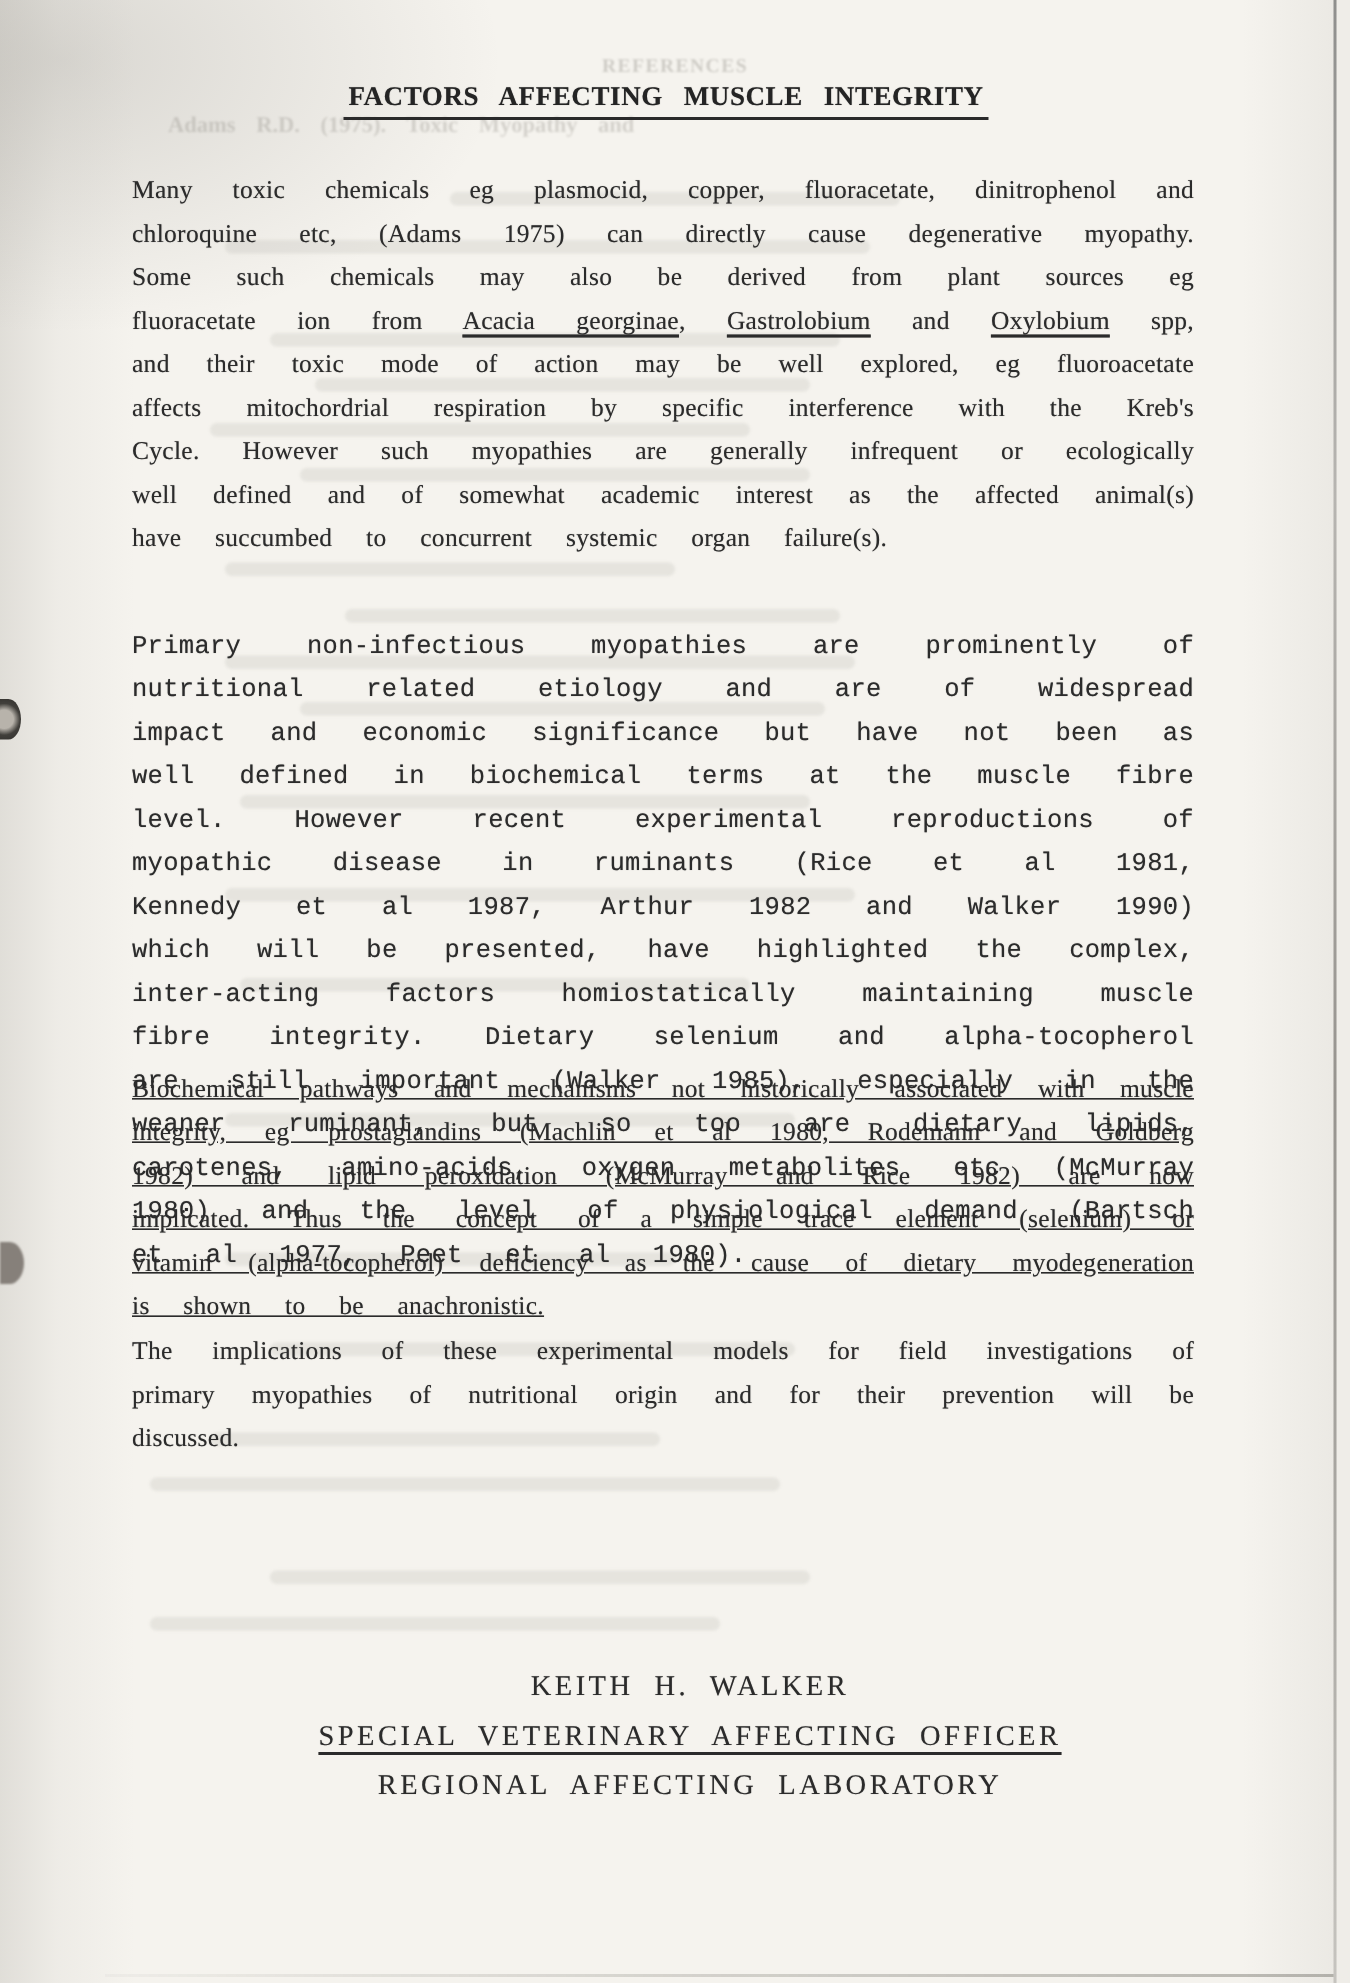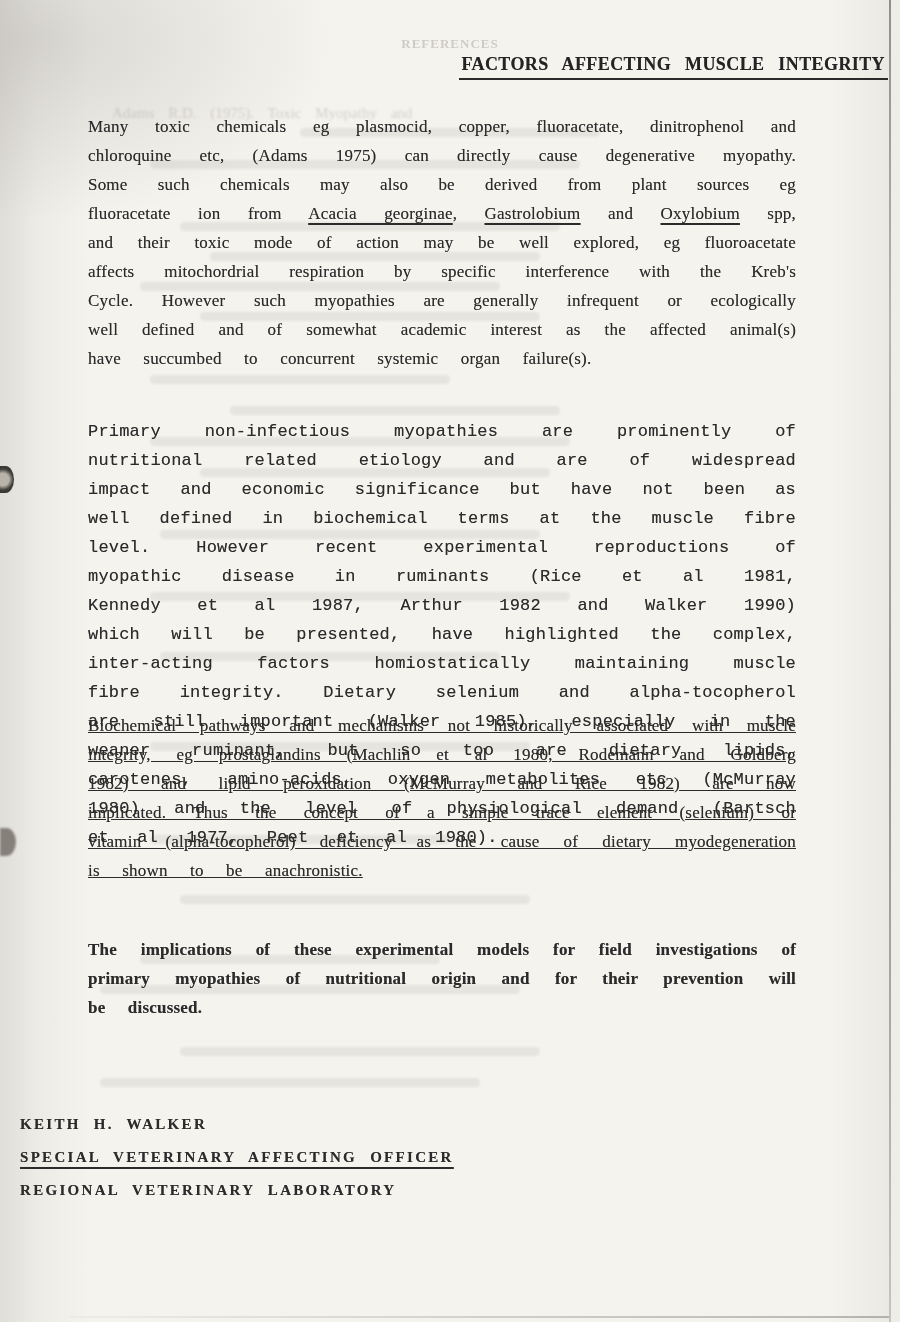--- a/index.html
+++ b/index.html
@@ -46,57 +46,57 @@
     filter:blur(0.8px);
   }
   
   .ghost{position:absolute;color:#76726a;pointer-events:none;}
   .ghost-heading{
     top:36px;left:0;right:0;text-align:center;
     font-weight:bold;font-size:13px;letter-spacing:1px;word-spacing:4px;
     opacity:0.30;filter:blur(0.7px);
   }
   .ghost-line{
-    top:105px;left:112px;
+    top:76px;left:112px;
     font-size:15px;word-spacing:10px;
-    opacity:0.26;filter:blur(0.8px);
+    opacity:0.26;filter:blur(0.8px);font-weight:bold;
   }
   .smudge{
     position:absolute;height:9px;border-radius:5px;
     background:rgba(100,97,88,0.10);filter:blur(1.2px);
   }
   
   .content{position:absolute;inset:0;z-index:2;}
   .title-wrap{
-    position:absolute;top:54px;left:0;right:12px;text-align:right;
+    position:absolute;top:54px;left:0;right:12px;text-align:center;
   }
   .title{
     display:inline-block;
     font-size:18px;font-weight:bold;color:#242424;
     letter-spacing:0.4px;word-spacing:9px;
     padding:0 3px 3px 3px;
     border-bottom:2px solid #2a2a2a;
     text-shadow:0 0 0.6px rgba(36,36,36,0.5);
   }
   .para{
     position:absolute;left:88px;width:708px;margin:0;
     font-size:17px;line-height:29px;color:#2b2b2b;
     text-align:justify;text-align-last:left;
     word-spacing:18px;letter-spacing:0.2px;
     text-shadow:0 0 0.6px rgba(43,43,43,0.5);
   }
   .para.p1{top:112px;}
   .para.p2{top:417px;font-family:Liberation Mono, monospace;}
   .para.p3{top:711px;text-decoration:underline;}
-  .para.p4{top:935px;font-weight:bold;}
+  .para.p4{top:886px;}
   .u{text-decoration:underline;text-decoration-thickness:1.5px;text-underline-offset:3.5px;}
   .signature{
     position:absolute;top:1108px;left:20px;right:0;
-    text-align:left;color:#2b2b2b;
-    font-size:15px;font-weight:bold;line-height:33px;
+    text-align:center;color:#2b2b2b;
+    font-size:19px;font-weight:normal;line-height:33px;
     letter-spacing:2.3px;word-spacing:7px;
     text-shadow:0 0 0.6px rgba(43,43,43,0.45);
   }
   .signature .underlined{
     text-decoration:underline;text-decoration-thickness:1.5px;text-underline-offset:5px;
   }
 </style>
 </head>
 <body>
 
@@ -136,21 +136,21 @@
 
     <p class="para p2"><span>Primary non-infectious myopathies are prominently of nutritional related etiology and are of widespread impact and economic significance but have not been as well defined in biochemical terms at the muscle fibre level. However recent experimental reproductions of myopathic disease in ruminants (Rice et al 1981, Kennedy et al 1987, Arthur 1982 and Walker 1990) which will be presented, have highlighted the complex, inter-acting factors homiostatically maintaining muscle fibre integrity. Dietary selenium and alpha-tocopherol are still important (Walker 1985), especially in the weaner ruminant, but so too are dietary lipids, carotenes, amino-acids, oxygen metabolites etc (McMurray 1980) and the level of physiological demand (Bartsch et al 1977, Peet et al 1980).</span></p>
 
     <p class="para p3"><span>Biochemical pathways and mechanisms not historically associated with muscle integrity, eg prostaglandins (Machlin et al 1980, Rodemann and Goldberg 1982) and lipid peroxidation (McMurray and Rice 1982) are now implicated. Thus the concept of a simple trace element (selenium) or vitamin (alpha-tocopherol) deficiency as the cause of dietary myodegeneration is shown to be anachronistic.</span></p>
 
     <p class="para p4"><span>The implications of these experimental models for field investigations of primary myopathies of nutritional origin and for their prevention will be discussed.</span></p>
 
     <div class="signature">
       <div>KEITH H. WALKER</div>
       <div class="underlined">SPECIAL VETERINARY AFFECTING OFFICER</div>
-      <div>REGIONAL VETERINARY LABORATORY</div>
+      <div>REGIONAL AFFECTING LABORATORY</div>
     </div>
 
   </div>
 
   <div class="right-edge-paper"></div>
   <div class="right-edge-line"></div>
   <div class="bottom-edge-line"></div>
   <div class="hole-mark one"></div>
   <div class="hole-mark two"></div>
 

